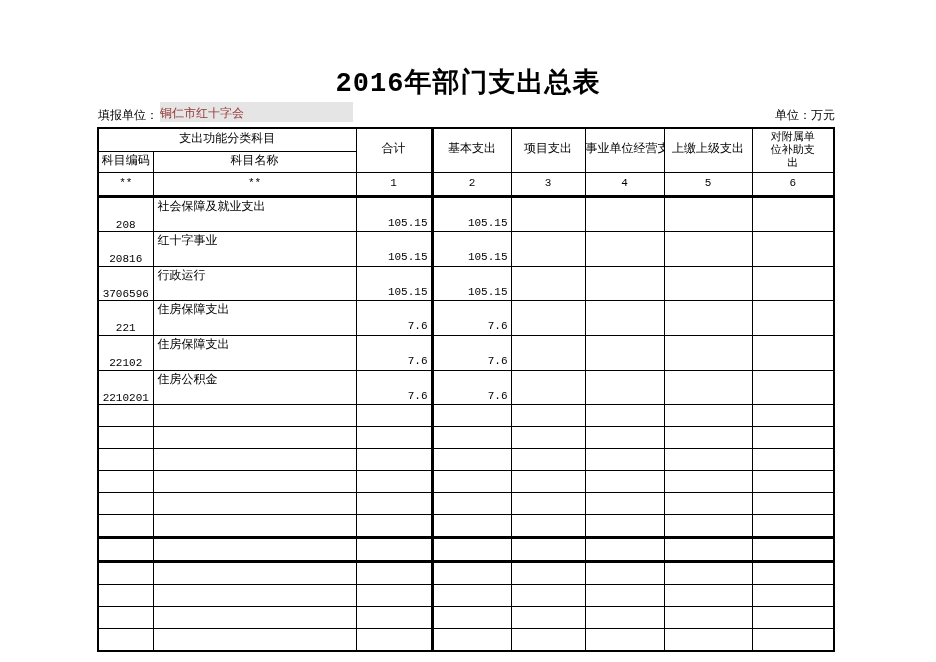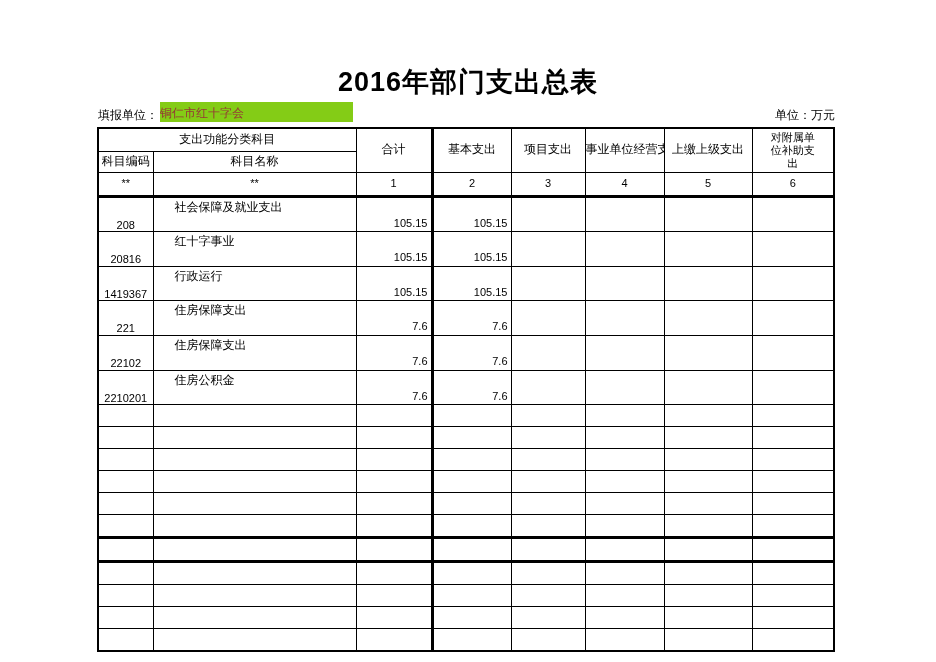--- a/index.html
+++ b/index.html
@@ -1,52 +1,52 @@
 <!DOCTYPE html>
 <html><head>
 <meta charset="utf-8">
 <style>
   html,body{margin:0;padding:0;background:#ffffff;}
   .page{position:relative;width:936px;height:662px;background:#ffffff;overflow:hidden;
-        font-family:Liberation Sans, sans-serif;color:#000;}
+        font-family:Liberation Mono, monospace;color:#000;}
   .title{position:absolute;top:64px;left:0;width:100%;text-align:center;
          font-size:27px;font-weight:bold;letter-spacing:1px;}
   .meta-label{position:absolute;left:98px;top:107px;font-size:12px;}
   .unit-name{position:absolute;left:160px;top:102px;width:193px;height:20px;
              display:flex;align-items:flex-end;font-size:12px;}
   .unit-label{position:absolute;right:101px;top:107px;font-size:12px;}
   table.sheet{position:absolute;left:97px;top:127px;width:736px;
               border-collapse:collapse;table-layout:fixed;
               border:2px solid #000;}
   .sheet th,.sheet td{border:1px solid #000;padding:0;font-weight:normal;
               font-size:12px;overflow:hidden;line-height:1.15;}
   .sheet th{text-align:center;vertical-align:middle;}
   tr.hdr1{height:23px;}
   tr.hdr2{height:21px;}
   tr.marker{height:24px;}
   tr.marker td{text-align:center;vertical-align:middle;font-size:11px;}
   tr.marker td{border-bottom:3px solid #000;}
   tr.datarow,tr.emptyrow{height:21px;}
   td.c-code{text-align:center;vertical-align:top;padding-top:21px;font-size:11px;}
-  td.c-name{text-align:left;vertical-align:top;padding:3px 0 0 21px;font-size:12px;}
+  td.c-name{text-align:left;vertical-align:top;padding:3px 0 0 4px;font-size:12px;}
   td.c-num{text-align:right;vertical-align:bottom;padding:0 3px 2px 0;font-size:11px;}
   .thickR{border-right:3px solid #000 !important;}
   th.nowrapclip{white-space:nowrap;}
   th.wrap2{font-size:11px;padding:0 18px;}
   tr.thickrow td{border-top:3px solid #000;border-bottom:3px solid #000;}
 </style>
 </head>
 <body>
 
 <div class="page">
 
   <div class="title">2016年部门支出总表</div>
 
   <div class="meta-label">填报单位：</div>
-  <div class="unit-name" style="background: #84cc16;">
+  <div class="unit-name" style="background: #e5e5e5;">
     <span style="color: rgb(149, 55, 53);">铜仁市红十字会</span>
   </div>
   <div class="unit-label">单位：万元</div>
 
   <table class="sheet">
     <colgroup>
       <col style="width:55px">
         <col style="width:203px">
         <col style="width:76px">
         <col style="width:79px">
@@ -95,21 +95,21 @@
           <td class="c-code">20816</td>
           <td class="c-name">红十字事业</td>
           <td class="c-num thickR">105.15</td>
           <td class="c-num">105.15</td>
           <td class="c-num"></td>
           <td class="c-num"></td>
           <td class="c-num"></td>
           <td class="c-num"></td>
         </tr>
         <tr class="datarow">
-          <td class="c-code">1419367</td>
+          <td class="c-code">3706596</td>
           <td class="c-name">行政运行</td>
           <td class="c-num thickR">105.15</td>
           <td class="c-num">105.15</td>
           <td class="c-num"></td>
           <td class="c-num"></td>
           <td class="c-num"></td>
           <td class="c-num"></td>
         </tr>
         <tr class="datarow">
           <td class="c-code">221</td>

